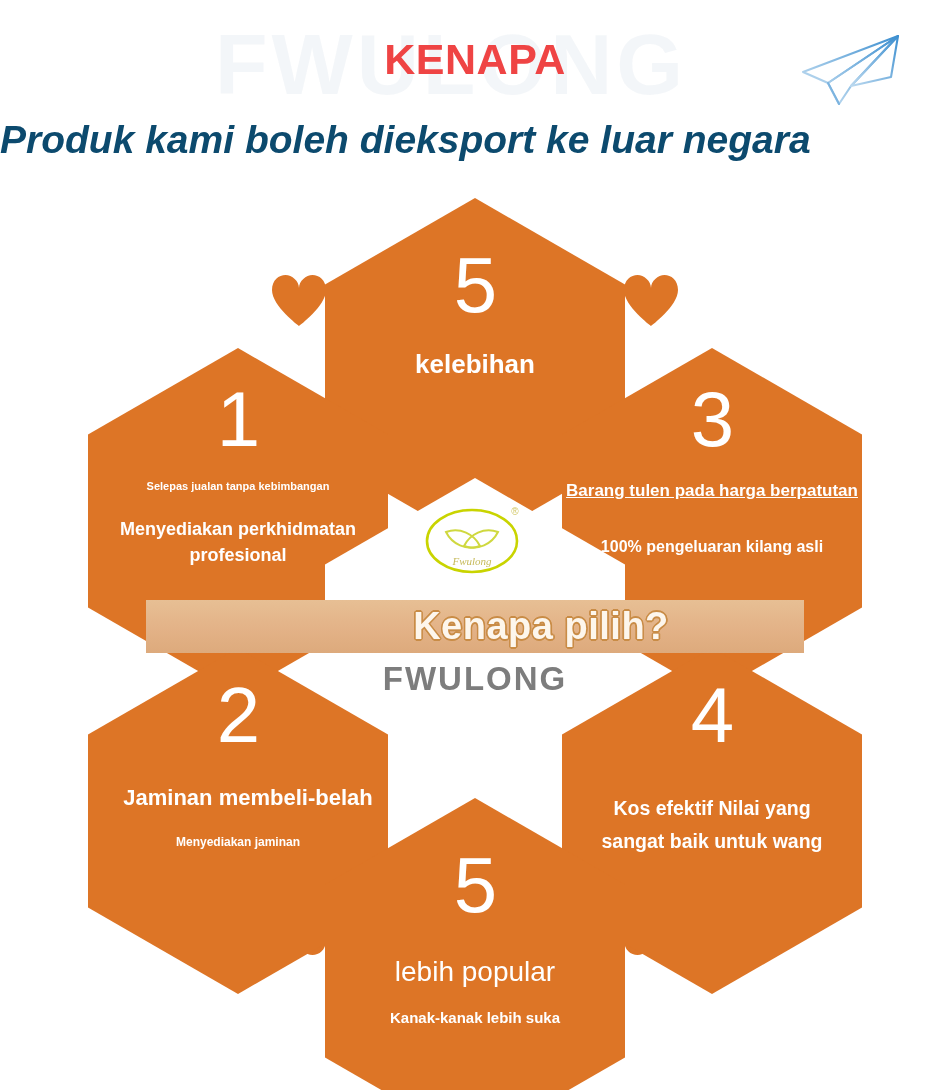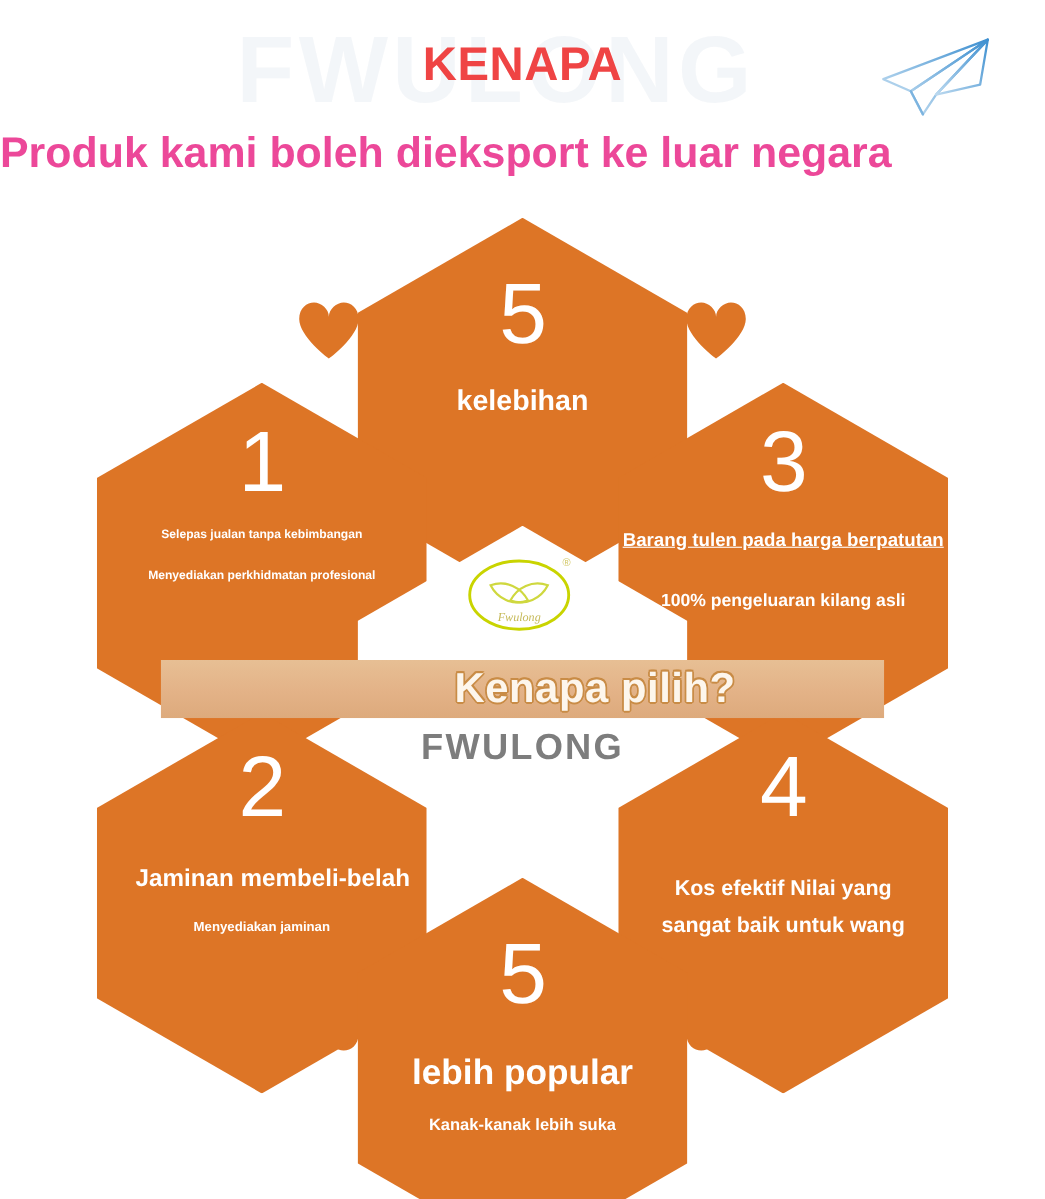--- a/index.html
+++ b/index.html
@@ -23,22 +23,23 @@
   .title-main{
     position:absolute;left:0;top:35px;width:950px;
     text-align:center;
     font-size:43px;font-weight:bold;letter-spacing:.5px;
     color:#ef4444;
   }
   .title-sub{
     position:absolute;left:0;top:118px;width:806px;
     text-align:center;
     font-size:39px;font-weight:bold;letter-spacing:0px;
-    color:#ec4899;
+    color:#0c4a6e;
     white-space:nowrap;
+    font-style:italic;
   }
   .plane{
     position:absolute;left:795px;top:28px;width:110px;height:80px;
   }
 
   
   .comb{position:absolute;left:0;top:188px;width:950px;height:900px;}
 
   .hex{
     position:absolute;
@@ -72,35 +73,35 @@
   #hex-center{left:325px;top:290px;}
   #hex-2     {left:88px;top:460px;}
   #hex-4     {left:562px;top:460px;}
   #hex-bottom{left:325px;top:610px;}
 
   #hex-top .num{margin-top:48px;}
   #hex-top .lead{margin-top:24px;font-size:26px;font-weight:600;}
 
   #hex-1 .num{margin-top:32px;}
   #hex-1 .lead{margin-top:22px;font-size:11px;font-weight:bold;}
-  #hex-1 .sub{margin-top:22px;font-size:11px;}
+  #hex-1 .sub{margin-top:22px;font-size:18px;}
 
   #hex-3 .num{margin-top:32px;}
   #hex-3 .lead{margin-top:22px;font-size:17px;font-weight:bold;white-space:nowrap;text-decoration:underline;}
   #hex-3 .sub{margin-top:34px;font-size:16px;}
 
   #hex-2 .num{margin-top:28px;}
   #hex-2 .lead{margin-top:30px;font-size:22px;font-weight:600;margin-left:20px;}
   #hex-2 .sub{margin-top:22px;font-size:12px;}
 
   #hex-4 .num{margin-top:28px;}
   #hex-4 .lead{margin-top:38px;font-size:19.5px;font-weight:600;line-height:1.7;padding:0 32px;}
 
   #hex-bottom .num{margin-top:48px;}
-  #hex-bottom .lead{margin-top:30px;font-size:32px;font-weight:700;}
+  #hex-bottom .lead{margin-top:30px;font-size:28px;font-weight:400;}
   #hex-bottom .sub{margin-top:18px;font-size:15px;}
 
   
   .logo-wrap{
     position:absolute;left:420px;top:310px;width:110px;height:86px;
     display:flex;align-items:center;justify-content:center;
   }
   .brand{
     position:absolute;left:325px;top:472px;width:300px;
     text-align:center;

